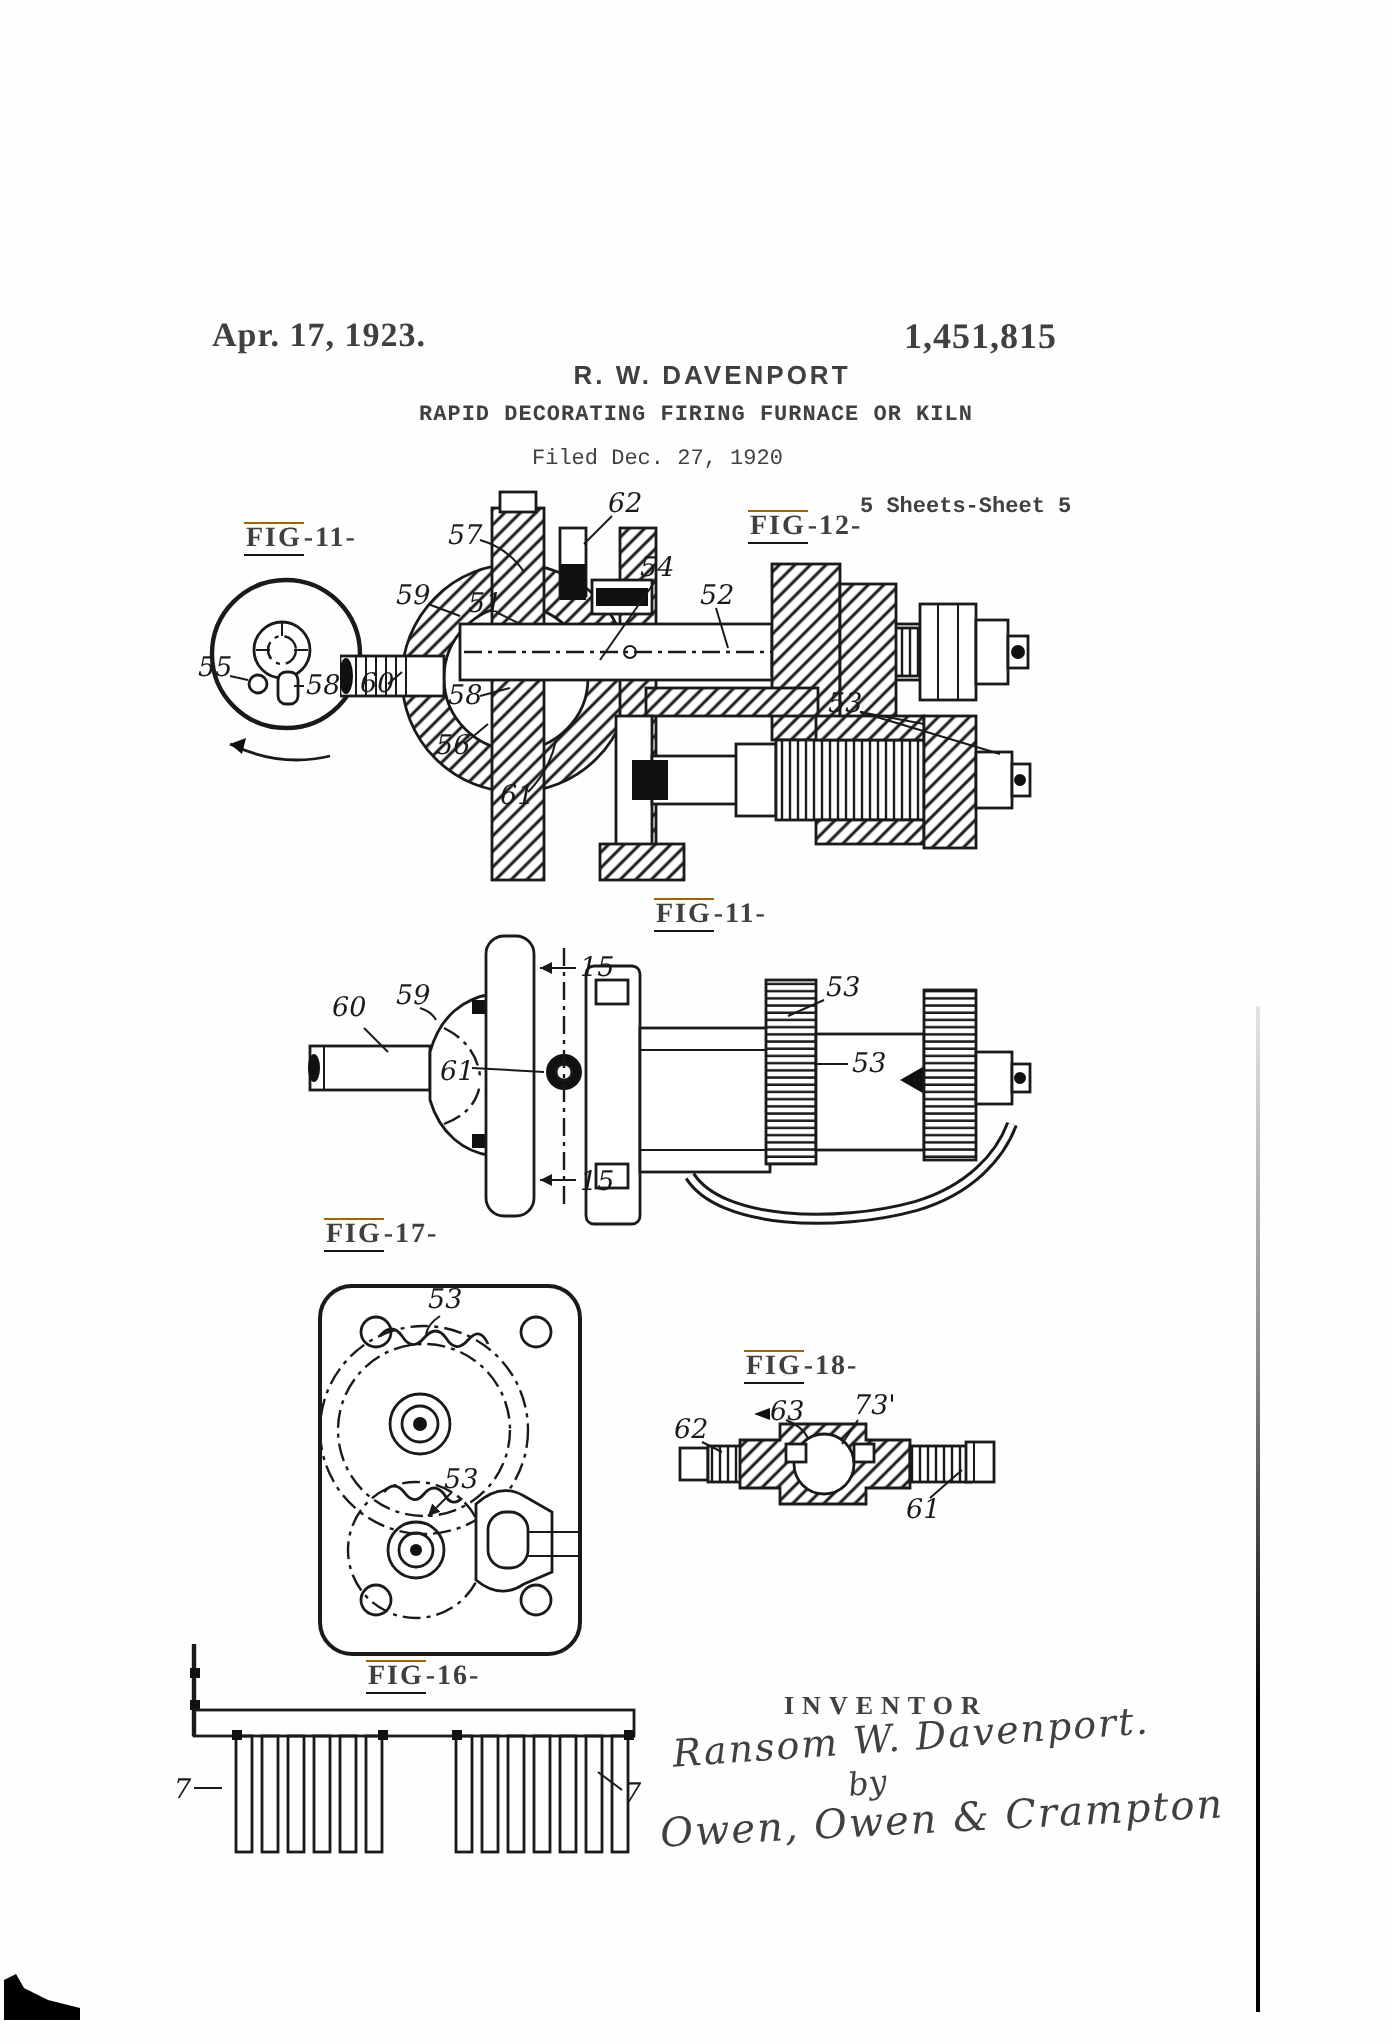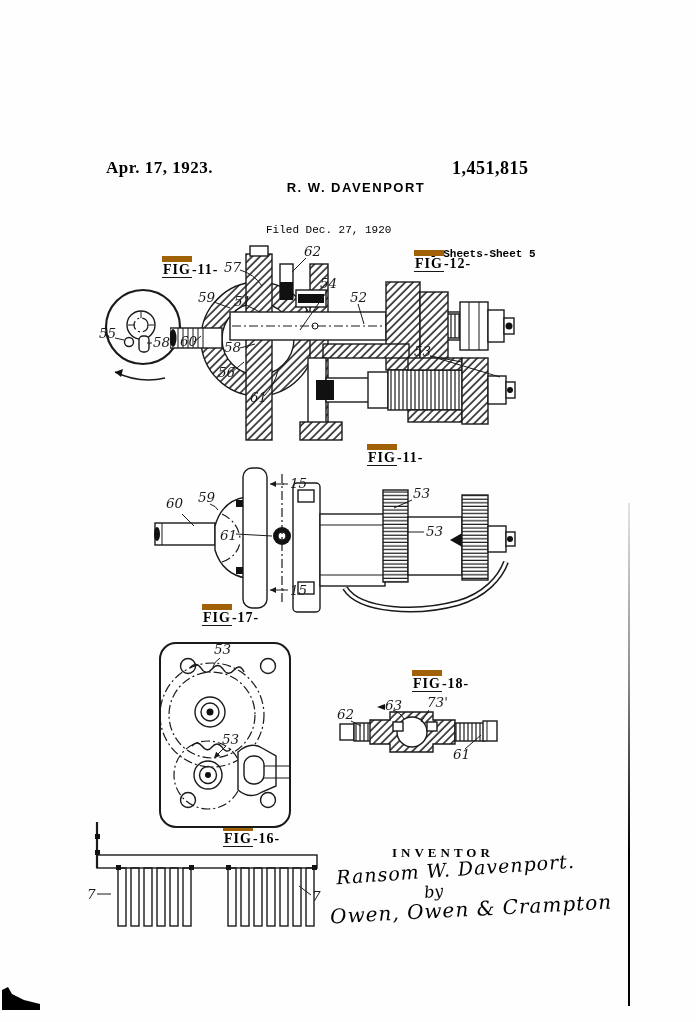--- a/index.html
+++ b/index.html
@@ -1,30 +1,30 @@
 <!DOCTYPE html>
 <html><head>
 <meta charset="utf-8">
 <style>
   html,body{margin:0;padding:0;background:#fff;}
   .sheet{position:relative;width:696px;height:1022px;background:#fefefe;overflow:hidden;
-         font-family:"Liberation Serif",serif;color:#000000;}
+         font-family:"Liberation Serif",serif;color:#404040;}
   .abs{position:absolute;}
   
   .date{left:106px;top:158px;font-size:17px;font-weight:700;letter-spacing:.5px;}
   .patnum{left:452px;top:158px;font-size:18px;font-weight:700;letter-spacing:.5px;}
   .author{left:16px;right:0;top:180px;text-align:center;font-family:"Liberation Sans",sans-serif;
           font-size:13px;font-weight:700;letter-spacing:1.5px;}
   .ptitle{left:0;right:0;top:202px;text-align:center;font-family:"Liberation Mono",monospace;
           font-size:11px;font-weight:700;letter-spacing:.5px;}
   .filed{left:266px;top:224px;font-family:"Liberation Mono",monospace;font-size:11px;font-weight:400;}
   .sheetno{left:430px;top:224px;font-family:"Liberation Mono",monospace;font-size:11px;font-weight:700;margin-top:24px;}
   
   .figcap{font-size:14px;font-weight:700;letter-spacing:1px;font-family:"Liberation Serif",serif;}
-  .figcap .u{border-bottom:1.6px solid #161616;border-top:6px solid #a16207;padding:0 1px;margin-left:40px;}
+  .figcap .u{border-bottom:1.6px solid #161616;border-top:1px solid #a16207;padding:0 1px;}
   
   svg text{font-family:"DejaVu Serif",serif;font-style:italic;font-size:13.5px;fill:#1a1a1a;}
   .ln{stroke:#1a1a1a;fill:none;stroke-width:1.4;}
   .ln2{stroke:#1a1a1a;fill:none;stroke-width:2.2;}
   .fw{fill:#ffffff;stroke:#1a1a1a;stroke-width:1.4;}
   .fh{fill:url(#hatch);stroke:#1a1a1a;stroke-width:1.4;}
   .ft{fill:url(#thread);stroke:#1a1a1a;stroke-width:1.4;}
   .fg{fill:url(#gteeth);stroke:#1a1a1a;stroke-width:1.4;}
   .blk{fill:#111;stroke:none;}
   .dash{stroke:#1a1a1a;fill:none;stroke-width:1.2;stroke-dasharray:9 3 2 3;}
@@ -60,20 +60,21 @@
       </pattern>
       <marker id="arrow" markerWidth="7" markerHeight="7" refX="6" refY="3" orient="auto">
         <path d="M0,0 L6,3 L0,6 Z" fill="#1a1a1a"></path>
       </marker>
     </defs>
   </svg>
 
   <div class="abs date">Apr. 17, 1923.</div>
   <div class="abs patnum">1,451,815</div>
   <div class="abs author">R. W. DAVENPORT</div>
+  <div class="abs ptitle">RAPID DECORATING FIRING FURNACE OR KILN</div>
   <div class="abs filed">Filed Dec. 27, 1920</div>
   <div class="abs sheetno">5 Sheets-Sheet 5</div>
 
   <div class="abs figcap" style="left:122px;top:262px">
     <span class="u">FIG</span><span>-11-</span></div>
   <div class="abs figcap" style="left:374px;top:256px">
     <span class="u">FIG</span><span>-12-</span></div>
   <div class="abs figcap" style="left:327px;top:450px">
     <span class="u">FIG</span><span>-11-</span></div>
   <div class="abs figcap" style="left:162px;top:610px">

